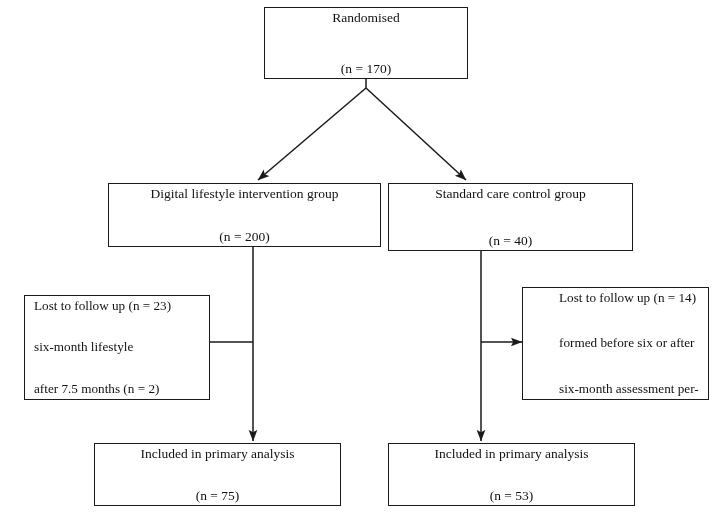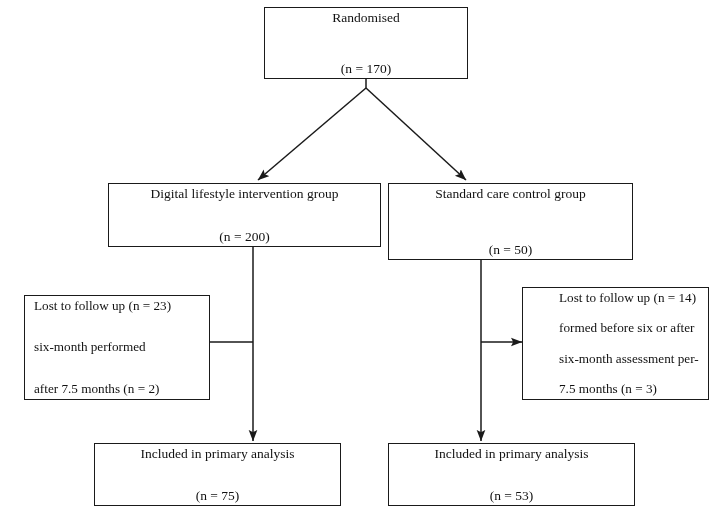--- a/index.html
+++ b/index.html
@@ -79,36 +79,35 @@
   <div class="node-box center-text" style="left:264px; top:7px; width:204px; height:72px;">
     <span class="node-line">Randomised</span>
     <span class="node-line">(n = 170)</span>
   </div>
 
   <div class="node-box center-text" style="left:108px; top:183px; width:273px; height:64px;">
     <span class="node-line">Digital lifestyle intervention group</span>
     <span class="node-line">(n = 200)</span>
   </div>
 
-  <div class="node-box center-text" style="left:388px; top:183px; width:245px; height:77px;">
+  <div class="node-box center-text" style="left:388px; top:183px; width:245px; height:68px;">
     <span class="node-line">Standard care control group</span>
-    <span class="node-line">(n = 50)</span>
+    <span class="node-line">(n = 40)</span>
   </div>
 
   <div class="node-box left-text" style="left:24px; top:295px; width:186px; height:105px;">
     <span class="node-line">Lost to follow up (n = 23)</span>
-    <span class="node-line">six-month performed</span>
+    <span class="node-line">six-month lifestyle</span>
     <span class="node-line">after 7.5 months (n = 2)</span>
   </div>
 
   <div class="node-box left-text" style="left:522px; top:287px; width:187px; height:113px;padding-left:36px;">
     <span class="node-line">Lost to follow up (n = 14)</span>
     <span class="node-line">formed before six or after</span>
     <span class="node-line">six-month assessment per-</span>
-    <span class="node-line">7.5 months (n = 3)</span>
   </div>
 
   <div class="node-box center-text" style="left:94px; top:443px; width:247px; height:63px;">
     <span class="node-line">Included in primary analysis</span>
     <span class="node-line">(n = 75)</span>
   </div>
 
   <div class="node-box center-text" style="left:388px; top:443px; width:247px; height:63px;">
     <span class="node-line">Included in primary analysis</span>
     <span class="node-line">(n = 53)</span>

